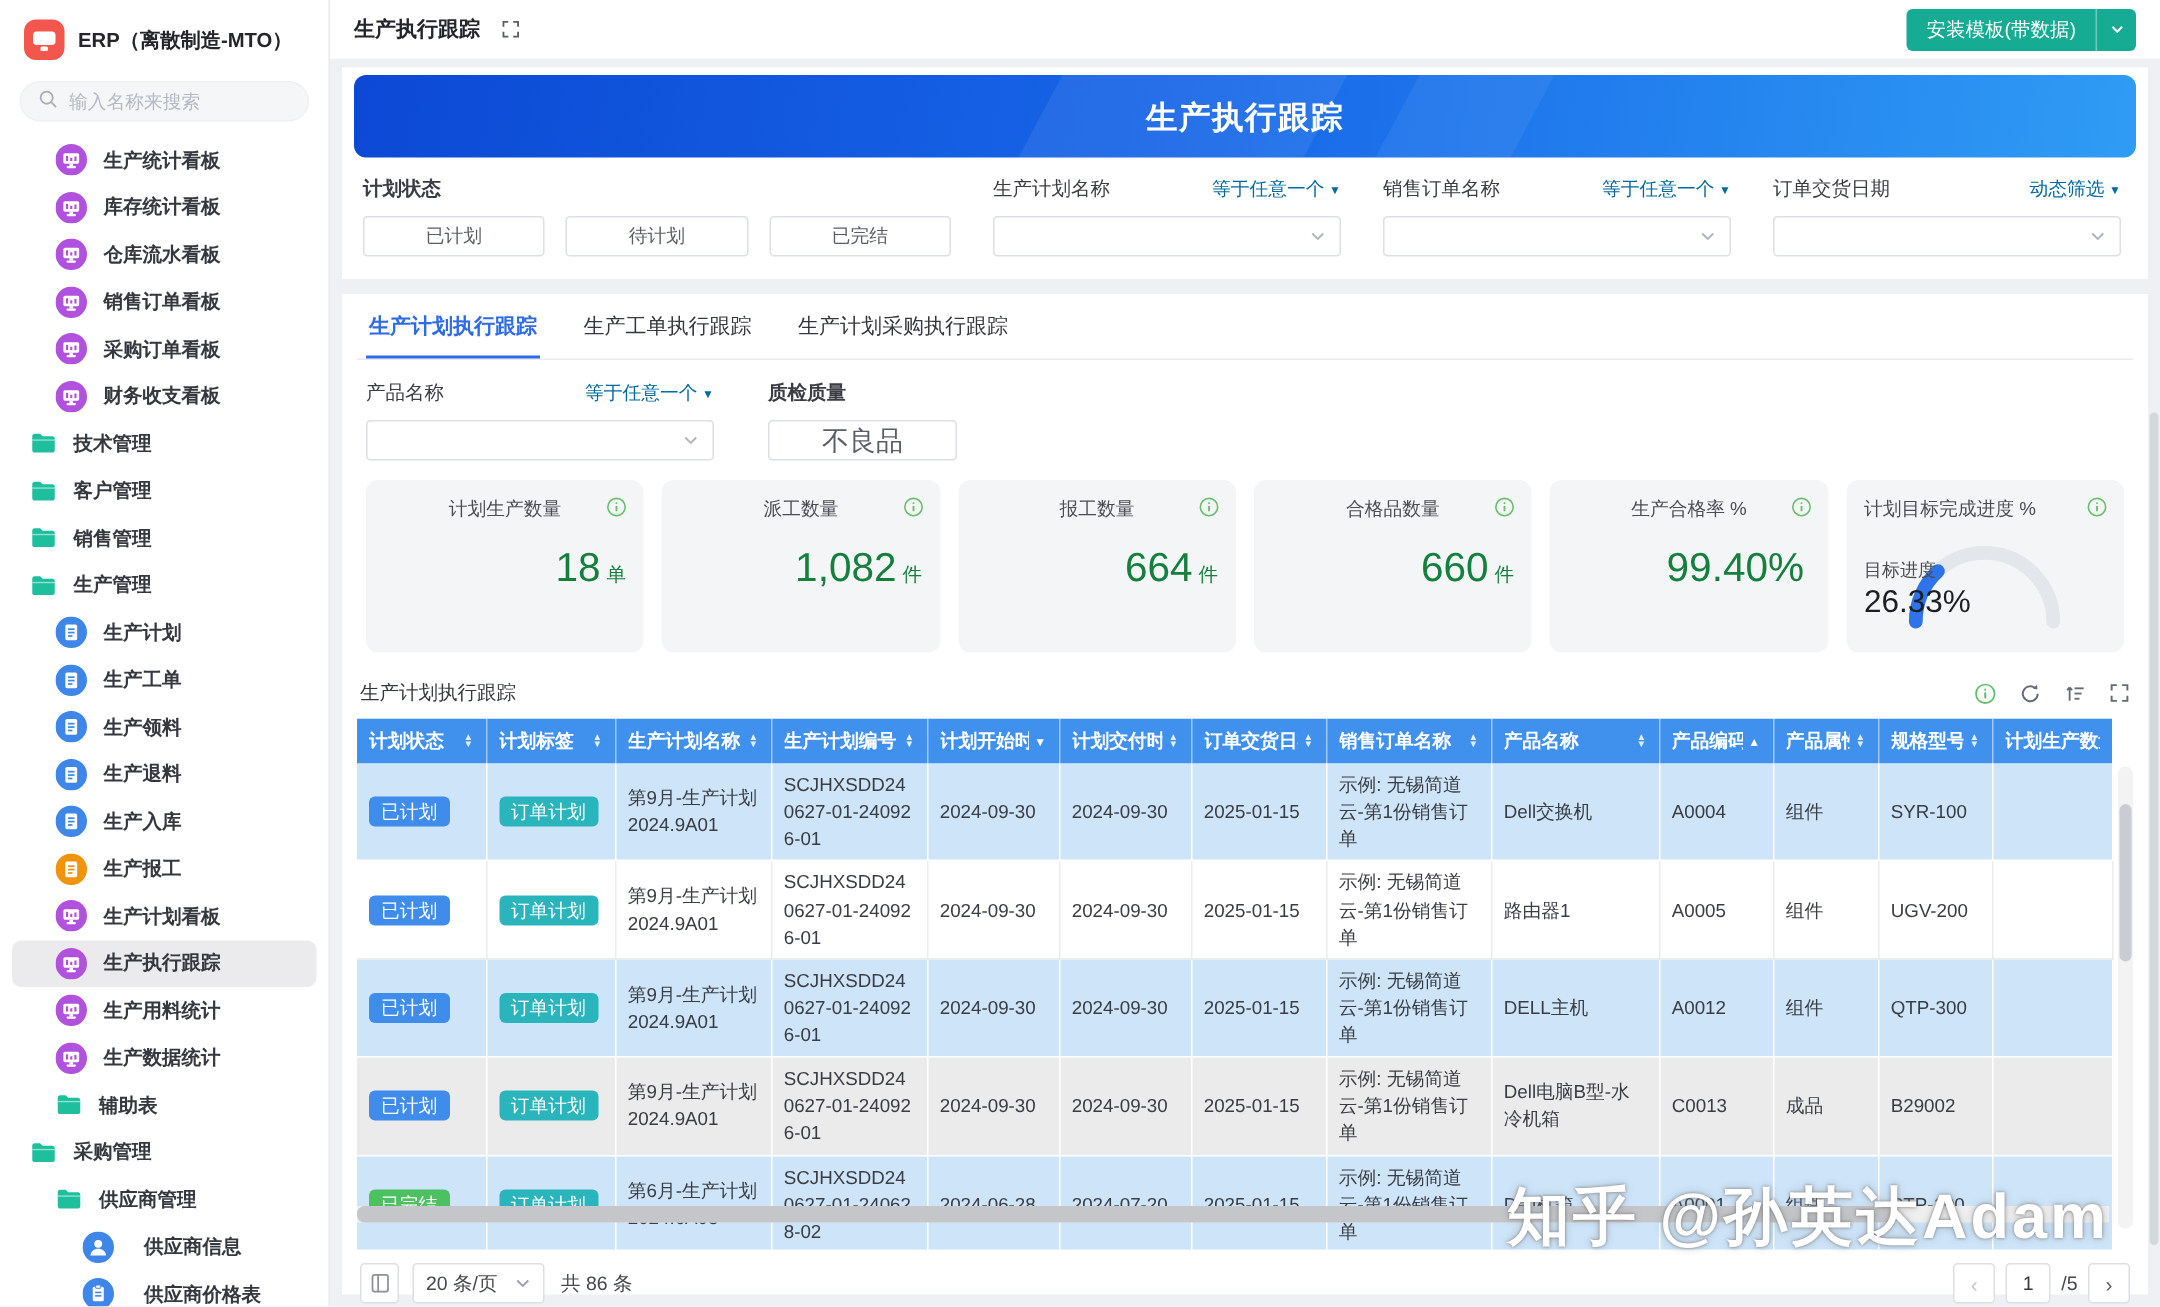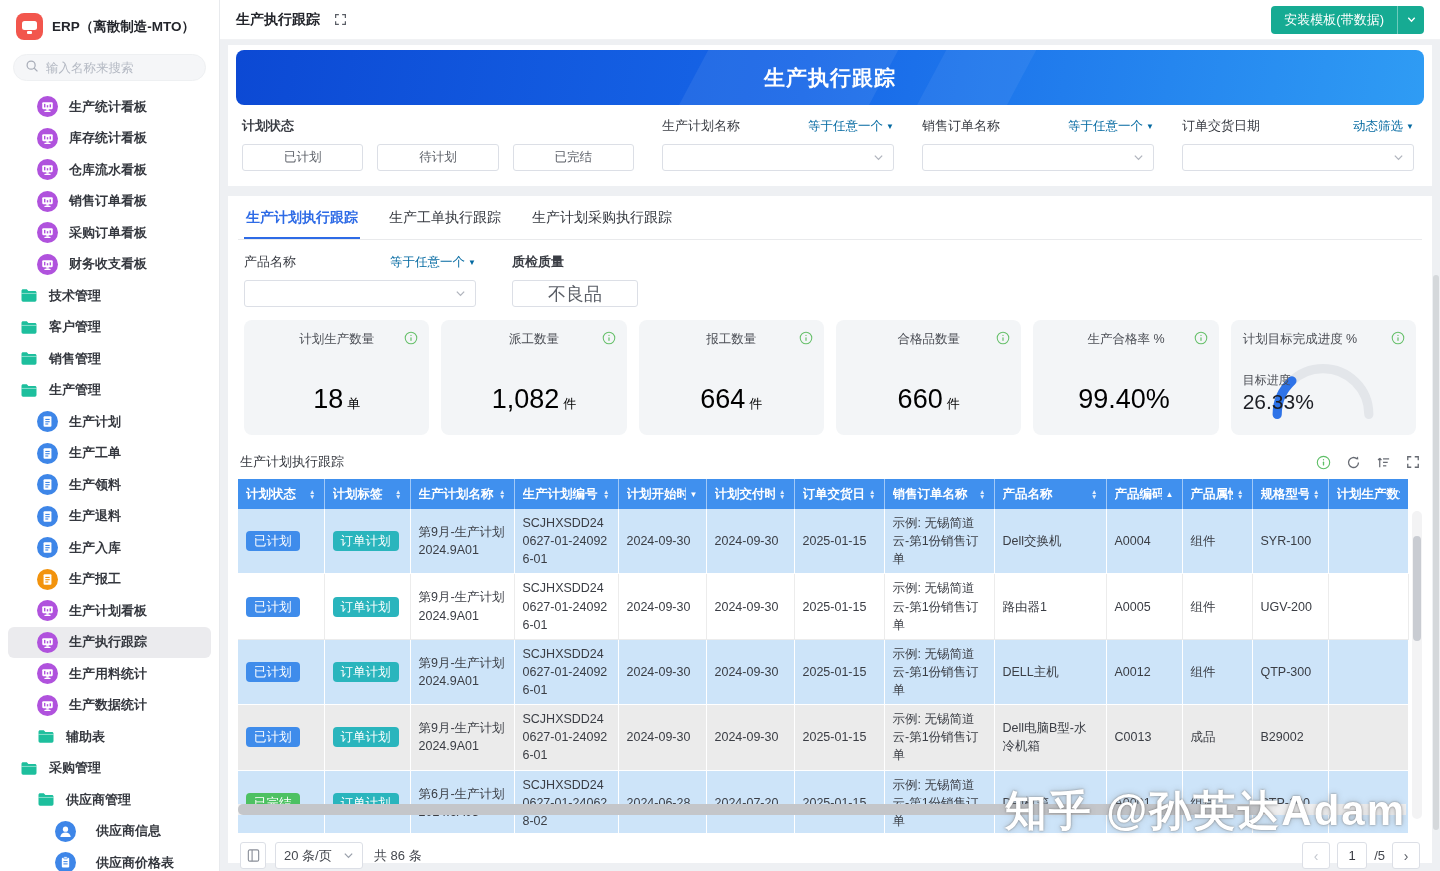--- a/index.html
+++ b/index.html
@@ -64,21 +64,21 @@
   .tab.active { color:#2e6be6; font-weight:bold; border-bottom-color:#2e6be6; }
   .filters2 { display:flex; gap:36px; padding:13px 6px 11px; flex:none; }
   .qbtn { width:126px; height:27px; border:1px solid #dcdfe6; border-radius:3px; background:#fff; color:#5a5e66; display:flex; align-items:center; justify-content:center; font-size:18px; cursor:pointer; }
 
   
   .kpis { display:flex; gap:12px; padding:2px 6px 11px; flex:none; }
   .kpi { flex:1; background:#f3f5f7; border-radius:8px; height:115px; position:relative; padding:11px 12px; }
   .kpi-title { text-align:center; color:#4a4d54; font-size:12.5px; padding:0 14px; }
   .kpi-title.left { text-align:left; padding:0; }
   .kpi-info { position:absolute; top:11px; right:11px; display:flex; }
-  .kpi-value { text-align:center; margin-top:36px; color:#000000; font-size:27px; }
+  .kpi-value { text-align:right; margin-top:15px; color:#15803d; font-size:27px; }
   .kpi-unit { font-size:13px; margin-left:4px; }
   .gauge-box { position:relative; height:78px; margin-top:2px; display:flex; justify-content:center; }
   .gauge-txt { position:absolute; left:0; right:0; top:22px; }
   .gauge-lbl { font-size:12px; color:#4a4d54; }
   .gauge-val { font-size:21px; color:#1c1e24; margin-top:1px; }
 
   
   .tbl-head { display:flex; align-items:center; justify-content:space-between; padding:7px 2px 8px; flex:none; }
   .tbl-title { color:#35383f; font-size:13px; }
   .tbl-tools { display:flex; gap:15px; align-items:center; }

